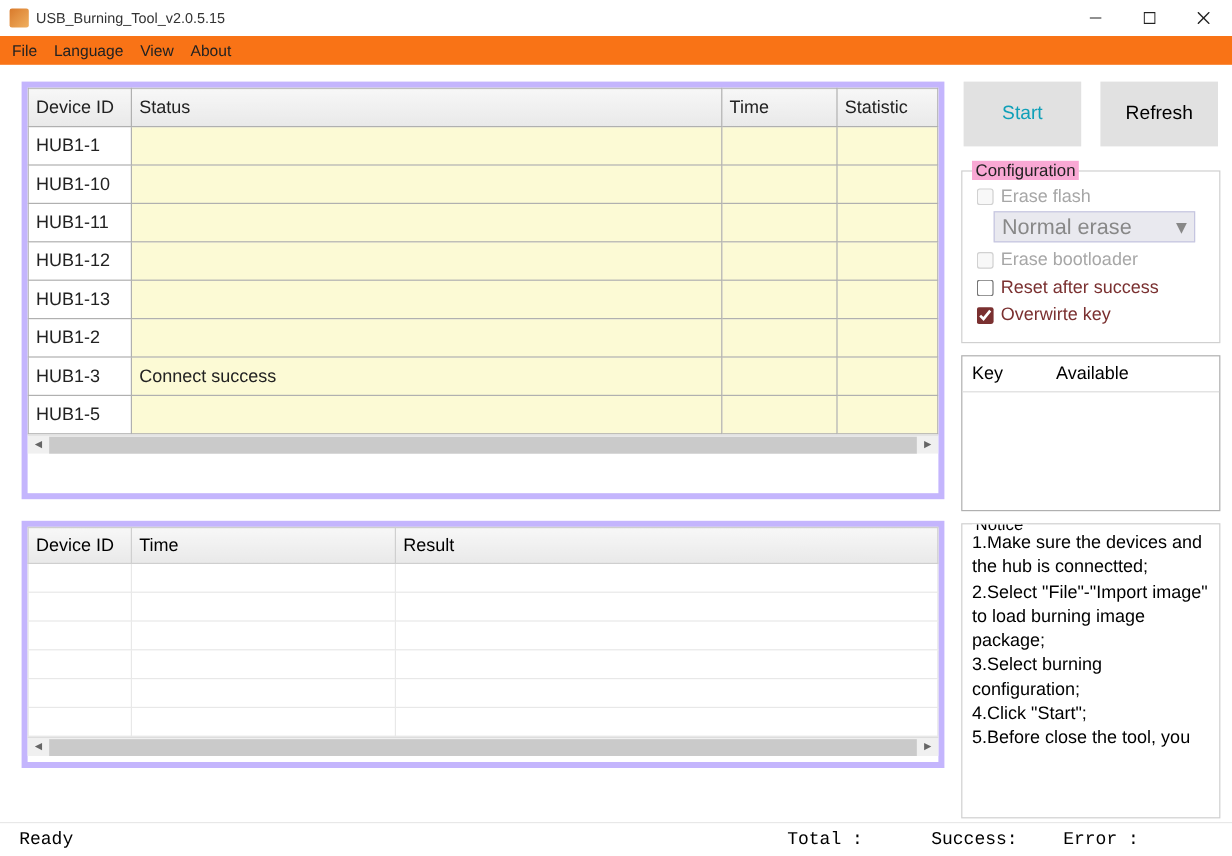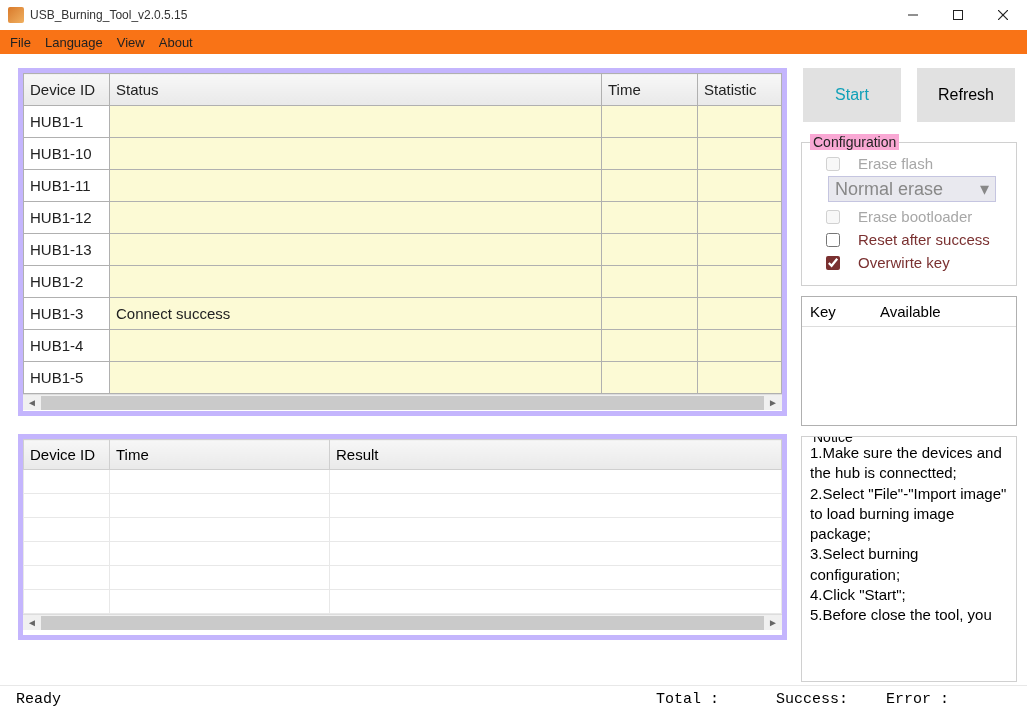--- a/index.html
+++ b/index.html
@@ -127,21 +127,21 @@
 .btn.start { color:#10a0b8; }
 .fieldset {
   border:1px solid #d0d0d0;
   padding: 6px 8px 10px 8px;
   position:relative;
 }
 .fieldset .legend {
   position:absolute; top:-9px; left:8px; background:#f9a8d4; padding:0 3px;
   font-size:14px; color:#222;
 }
-.cfg-row { display:flex; align-items:center; gap:18px; margin:6px 0 4px 16px; font-size:15px; }
+.cfg-row { display:flex; align-items:center; gap:6px; margin:6px 0 4px 4px; font-size:15px; }
 .cfg-row input[type=checkbox]{ width:14px; height:14px; }
 .cfg-row.disabled { color:#a7a7a7; }
 .cfg-row.disabled input { accent-color:#ccc; }
 .cfg-row.accent { color:#7a3030; accent-color:#7a3030;}
 .sel {
   margin: 2px 0 6px 18px;
   width: 168px; height:26px;
   border:1px solid #c5c5e0;
   background:#e9e9ef;
   display:flex; align-items:center; justify-content:space-between;
@@ -269,26 +269,20 @@
             </tr>
             <tr>
               <td>HUB1-2</td>
               <td class="status"></td>
               <td class="time"></td>
               <td class="stat"></td>
             </tr>
             <tr>
               <td>HUB1-3</td>
               <td class="status">Connect success</td>
-              <td class="time"></td>
-              <td class="stat"></td>
-            </tr>
-            <tr>
-              <td>HUB1-4</td>
-              <td class="status"></td>
               <td class="time"></td>
               <td class="stat"></td>
             </tr>
             <tr>
               <td>HUB1-5</td>
               <td class="status"></td>
               <td class="time"></td>
               <td class="stat"></td>
             </tr>
           </tbody>

